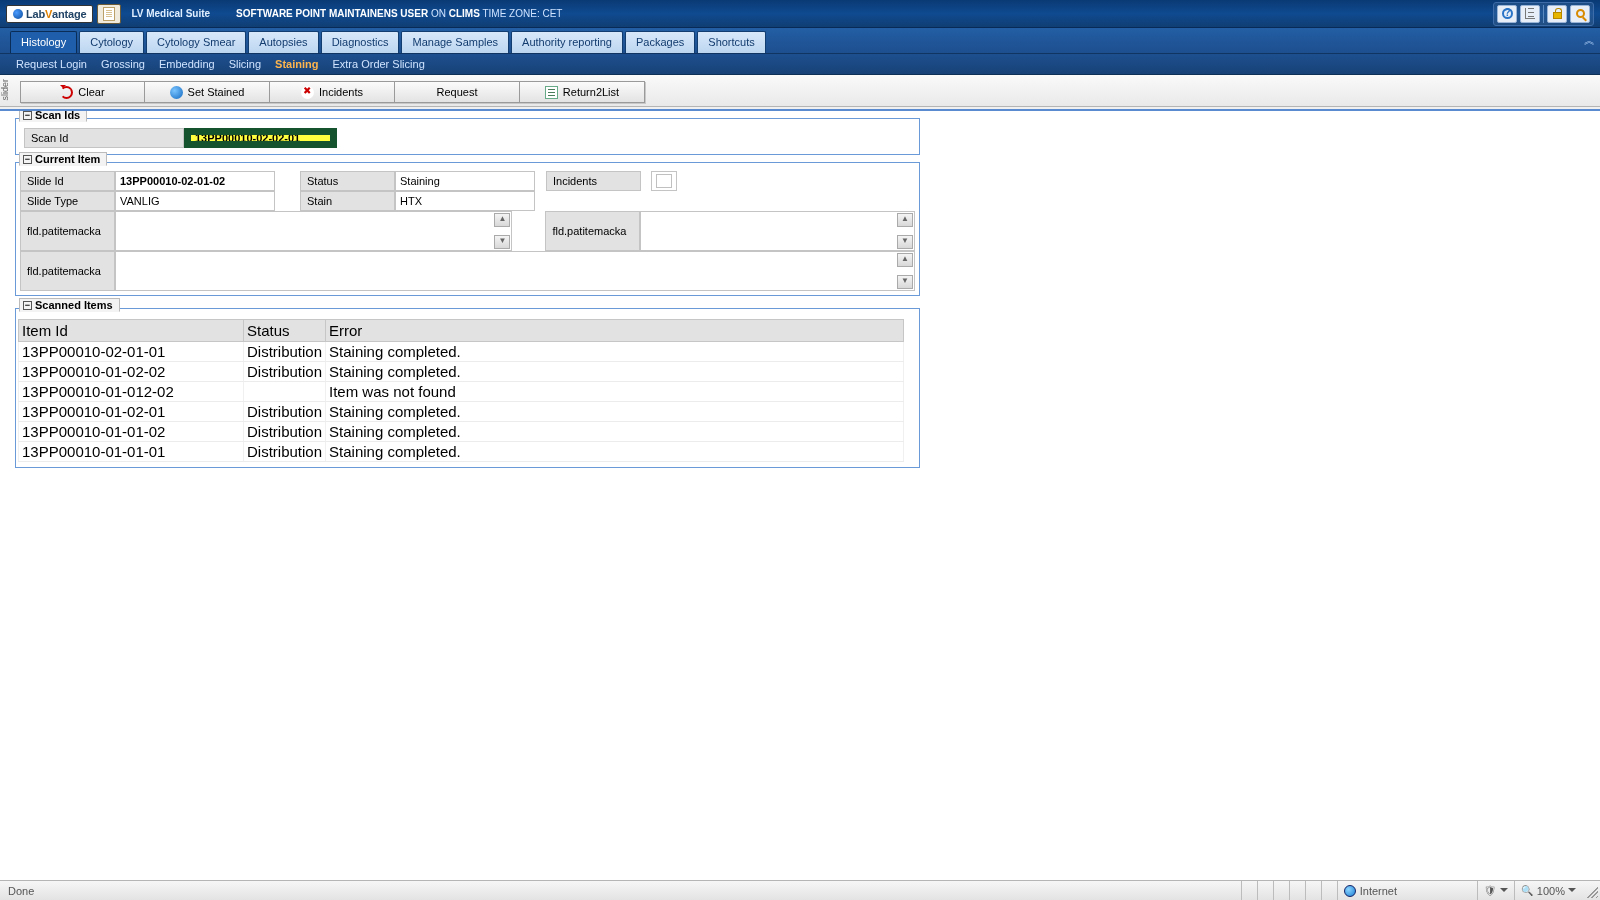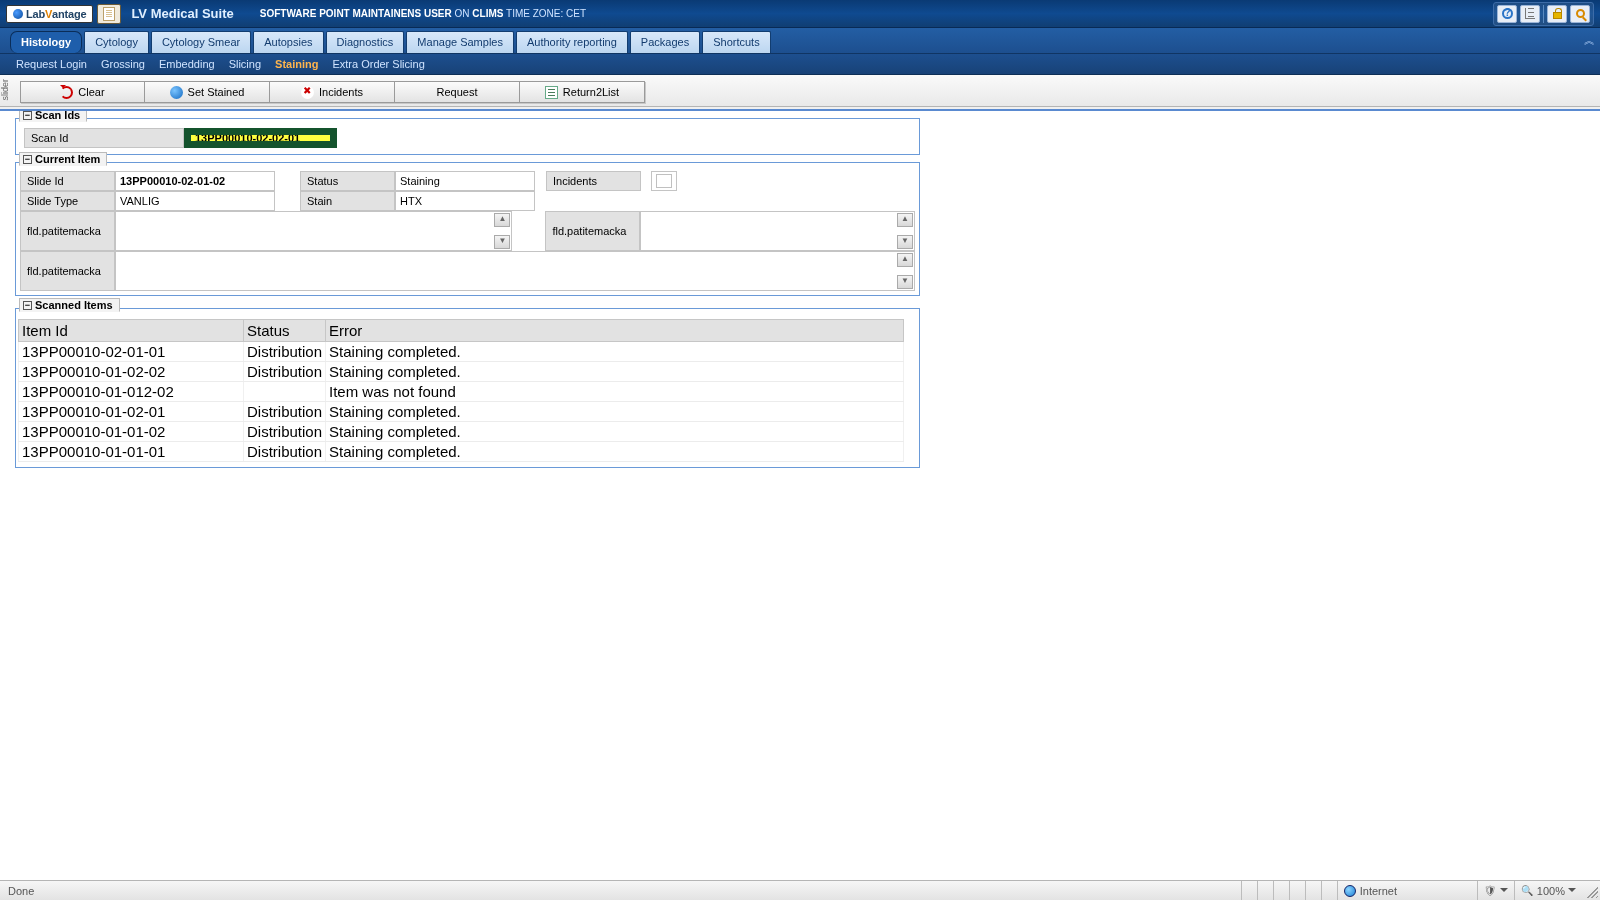--- a/index.html
+++ b/index.html
@@ -13,42 +13,42 @@
     display: flex; align-items: center; color: #fff;
     padding: 8px 6px;
   }
   .logo { display: inline-flex; align-items: center; background: #fff; padding: 2px 6px; border: 1px solid #333; border-radius: 2px; margin-right: 4px; }
   .logo span.logo-txt { color: #246; font-weight: bold; letter-spacing: -0.2px; }
   .logo span.logo-txt b { color: #e08000; }
   .logo-dot { display:inline-block; width:10px;height:10px;border-radius:50%; background: radial-gradient(circle at 35% 35%, #4a9bff, #0b4b9a); margin-right:3px; }
   .notes-btn { background: #f0eadc; border: 1px solid #6a5b3a; width: 24px; height: 20px; display:flex; align-items:center; justify-content:center; margin-right: 10px; border-radius:2px; cursor:pointer; }
   .notes-icon { width:12px; height:14px; background:#fff; border:1px solid #bba06a; position:relative; }
   .notes-icon::after { content:''; position:absolute; top:2px; left:2px; right:2px; height:1px; background:#d8c090; box-shadow: 0 2px 0 #d8c090, 0 4px 0 #d8c090, 0 6px 0 #d8c090; }
-  .apptitle { font-weight: bold; font-size: 13px; color:#e0efff; margin-right: 26px; }
+  .apptitle { font-weight: bold; font-size: 10px; color:#e0efff; margin-right: 26px; }
   .userinfo { font-size: 10px; color: #cfe3ff; }
   .userinfo .bold { font-weight: bold; color:#fff; }
   .spacer { flex: 1; }
   .top-tools { display:flex; gap: 3px; background: rgba(255,255,255,0.08); padding:2px 3px; border:1px solid #3d6ca8; border-radius:3px; }
   .tool-btn { width: 20px; height:18px; background:#e8eef7; border:1px solid #9ab4d8; border-radius:2px; display:flex; align-items:center; justify-content:center; cursor:pointer; }
   .tool-sep { width:1px; background:#5a8ac0; }
   
   .help-circle { width:11px;height:11px;border:2px solid #2a74c7;border-radius:50%; position:relative; }
   .help-circle::after{content:'?';position:absolute;top:-3px;left:1px;font-size:10px;font-weight:bold;color:#2a74c7;}
   .tree-icon { width:10px; height:11px; border-left:1px solid #777; border-bottom:1px solid #777; position:relative; }
   .tree-icon::before{content:'';position:absolute;top:0;left:2px;width:6px;height:1px;background:#777; box-shadow:0 4px 0 #777, 0 8px 0 #777;}
   .lock-icon { width:9px; height:7px; background:#e5b500; border:1px solid #b88700; margin-top:4px; position:relative;}
   .lock-icon::before{content:'';position:absolute;top:-5px;left:1px;width:5px;height:4px;border:1px solid #b88700;border-bottom:none;border-radius:3px 3px 0 0;}
   .mag-icon { width:9px;height:9px;border:2px solid #d88a00;border-radius:50%; position:relative;}
   .mag-icon::after{content:'';position:absolute;bottom:-4px;right:-4px;width:5px;height:2px;background:#d88a00;transform:rotate(45deg);}
 
   
   .maintabs-wrap { background: linear-gradient(#235ea4,#1d4f8f); border-bottom:1px solid #103563; padding: 3px 6px 0 10px; display:flex; align-items:flex-end; position:relative;}
   .maintabs { display:flex; gap:0; }
   .maintab { padding: 4px 10px 5px; border:1px solid #123d70; border-bottom:none; margin-right:2px; background: linear-gradient(#d8e8fa,#bcd6f0); color:#123b6e; font-size:11px; cursor:pointer; border-radius:2px 2px 0 0; position:relative; }
-  .maintab.active { background:#1e5eab; color:#fff; font-weight:bold; border-color:#0a2d58;border-radius:7px; }
+  .maintab.active { background:#1e5eab; color:#fff; font-weight:normal; border-color:#0a2d58; }
   .collapse-chevron { position:absolute; right:8px; top:5px; color:#a3c3ee; font-size:11px; letter-spacing:-3px; cursor:pointer; }
 
   
   .subtabs { background: linear-gradient(#1d4f8f,#184277); border-bottom:1px solid #0e2f56; padding: 4px 16px; display:flex; gap: 14px; position:relative;}
   .subtab { color:#cfe3ff; font-size:11px; cursor:pointer; }
   .subtab.active { color:#ffb54d; font-weight:bold; }
 
   
   .btnbar { background: linear-gradient(#fafafa,#e9e9e9); border-bottom:1px solid #b4b4b4; padding:6px 10px 3px 20px; display:flex; gap:0; }
   .actbtn { width:125px; height:22px; border:1px solid #9a9a9a; background: linear-gradient(#fbfbfb,#e3e3e3); display:flex; align-items:center; justify-content:center; gap:5px; cursor:pointer; margin-right:0; box-shadow: 1px 1px 0 #c8c8c8;}

